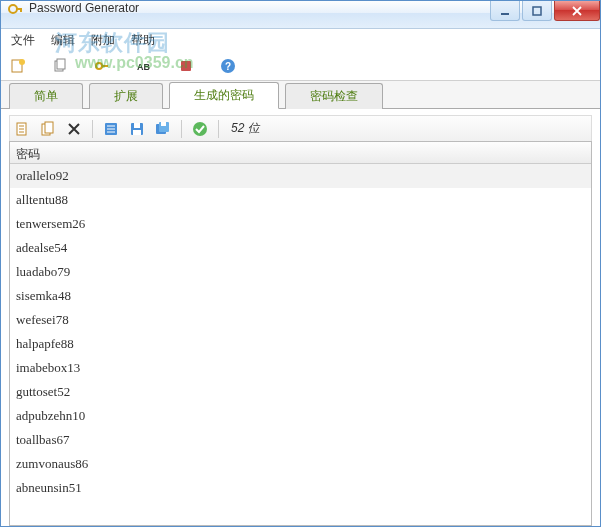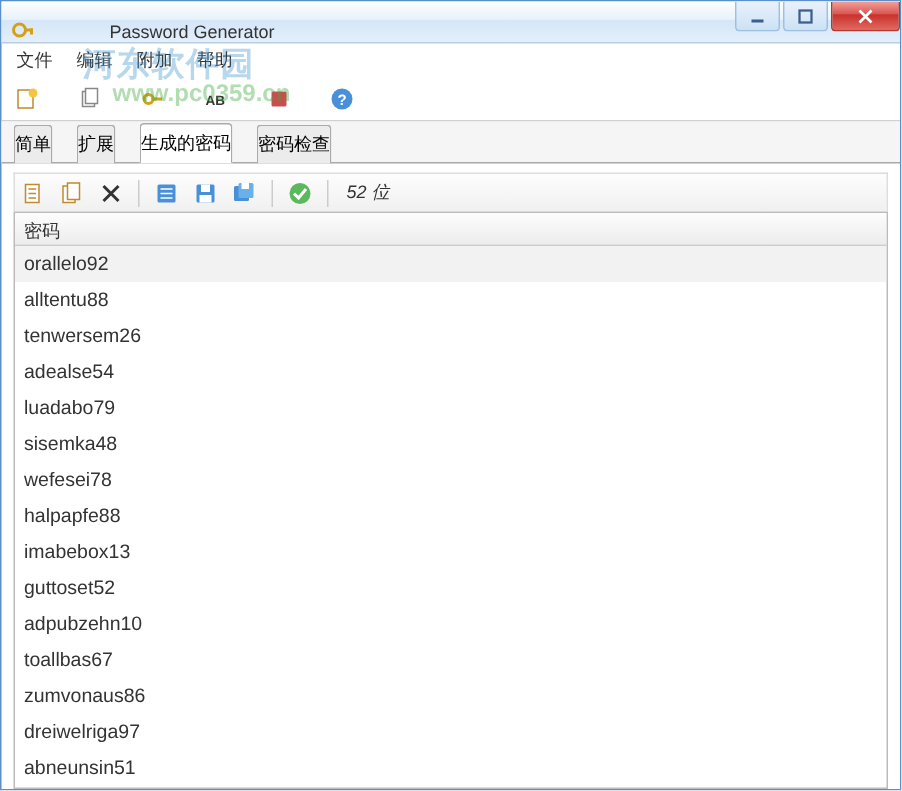--- a/index.html
+++ b/index.html
@@ -18,24 +18,23 @@
     border: 1px solid #5a8fc9;
     background: #fff;
     display: flex;
     flex-direction: column;
   }
   .titlebar {
     height: 28px;
     background: linear-gradient(#fdfefe, #e8f1fb 45%, #d5e6f8 46%, #e3effb);
     border-bottom: 1px solid #b8cde2;
     display: flex;
-    align-items: flex-end;
+    align-items: flex-start;
     padding: 0 4px 0 6px;
     position: relative;
-    gap: 44px;
   }
   .titlebar .appicon {
     width: 16px; height: 16px; margin-right: 6px;
   }
   .titlebar .title { font-size: 12px; color: #333; }
   .winbtns { position: absolute; right: 0; top: 0; display: flex; }
   .winbtn {
     width: 30px; height: 20px;
     border: 1px solid #fff;
     border-top: none;
@@ -95,27 +94,27 @@
   }
   .tabstrip {
     height: 28px;
     display: flex;
     align-items: flex-end;
     padding: 0 8px;
     border-bottom: 1px solid #aaa;
     background: #f5f5f5;
   }
   .tab {
-    padding: 4px 0;
+    padding: 4px 24px;
     border: 1px solid #aaa;
     border-bottom: none;
     background: #ececec;
-    margin-right: 16px;
+    margin-right: 6px;
     border-radius: 3px 3px 0 0;
-    color: #000000;
+    color: #4d7c0f;
     position: relative;
     top: 1px;
   }
   .tab.active {
     background: #fff;
     border-bottom: 1px solid #fff;
   }
   .content {
     flex: 1;
     display: flex;
@@ -160,20 +159,21 @@
     flex:1;
     overflow-y: scroll;
     font-family: Tahoma, sans-serif;
     font-size: 13px;
     color: #333;
   }
   .row {
     padding: 3px 6px;
     border-bottom: 0;
     line-height: 18px;
+    font-family: Liberation Serif, serif;
   }
   .row.sel { background: #f2f2f2; }
   .listbody::-webkit-scrollbar { width:17px; }
   .listbody::-webkit-scrollbar-track { background:#f0f0f0; border-left:1px solid #ddd;}
   .listbody::-webkit-scrollbar-thumb { background:#c8c8c8; border:1px solid #aaa; border-radius:2px;}
   
   .ico { width:16px; height:16px; }
 </style>
 </head>
 <body>
@@ -322,19 +322,18 @@
           <div class="row">adealse54</div>
           <div class="row">luadabo79</div>
           <div class="row">sisemka48</div>
           <div class="row">wefesei78</div>
           <div class="row">halpapfe88</div>
           <div class="row">imabebox13</div>
           <div class="row">guttoset52</div>
           <div class="row">adpubzehn10</div>
           <div class="row">toallbas67</div>
           <div class="row">zumvonaus86</div>
-          <div class="row">dreiwelriga97</div>
           <div class="row">abneunsin51</div>
         </div>
     </div>
   </div>
 
 </div>
 
 </body></html>

